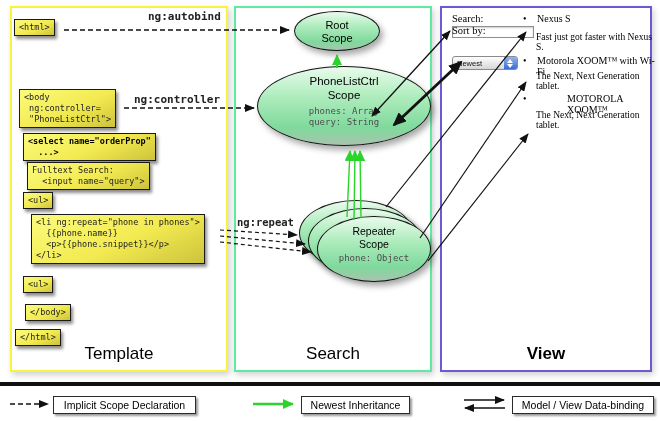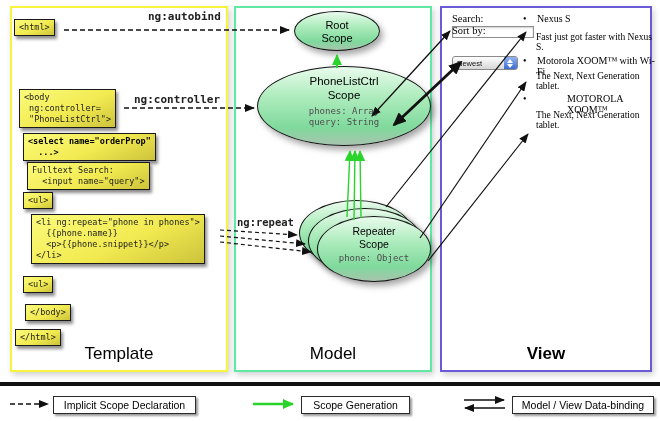--- a/index.html
+++ b/index.html
@@ -53,21 +53,21 @@
        display:flex;align-items:center;justify-content:center;z-index:3;}
 </style>
 </head>
 <body>
 
 <div class="col col-template"></div>
 <div class="col col-model"></div>
 <div class="col col-view"></div>
 
 <div class="col-label" style="left:10px;width:218px;">Template</div>
-<div class="col-label" style="left:234px;width:198px;">Model</div>
+<div class="col-label" style="left:234px;width:198px;">Search</div>
 <div class="col-label" style="left:440px;width:212px;font-weight:bold;">View</div>
 
 <div class="codebox" style="left:14px;top:19px;">&lt;html&gt;</div>
 <div class="codebox" style="left:19px;top:89px;">&lt;body
  ng:controller=
  "PhoneListCtrl"&gt;</div>
 <div class="codebox bold" style="left:23px;top:133px;">&lt;select name="orderProp"
   ...&gt;</div>
 <div class="codebox" style="left:27px;top:162px;">Fulltext Search:
   &lt;input name="query"&gt;</div>
@@ -122,21 +122,21 @@
 <span class="view-text bullet" style="left:523px;top:55px;">•</span>
 <div class="view-text item-name" style="left:537px;top:55px;">Motorola XOOM™ with Wi-Fi</div>
 <div class="view-text item-desc" style="left:536px;top:71px;">The Next, Next Generation tablet.</div>
 
 <span class="view-text bullet" style="left:523px;top:93px;">•</span>
 <div class="view-text item-name" style="left:567px;top:93px;">MOTOROLA XOOM™</div>
 <div class="view-text item-desc" style="left:536px;top:110px;">The Next, Next Generation tablet.</div>
 
 <div class="legend-sep"></div>
 <div class="legend-box" style="left:53px;width:141px;">Implicit Scope Declaration</div>
-<div class="legend-box" style="left:301px;width:107px;">Scope Generation</div>
+<div class="legend-box" style="left:301px;width:107px;">Newest Inheritance</div>
 <div class="legend-box" style="left:512px;width:140px;">Model / View Data-binding</div>
 
 <svg class="arrows" width="660" height="421" viewBox="0 0 660 421">
   <defs>
     <marker id="mb" markerUnits="userSpaceOnUse" markerWidth="10" markerHeight="8" refX="9" refY="4" orient="auto-start-reverse">
       <path d="M0,0 L10,4 L0,8 z" fill="#111"></path>
     </marker>
     <marker id="mbL" markerUnits="userSpaceOnUse" markerWidth="14" markerHeight="12" refX="12" refY="6" orient="auto-start-reverse">
       <path d="M0,0 L14,6 L0,12 z" fill="#111"></path>
     </marker>

